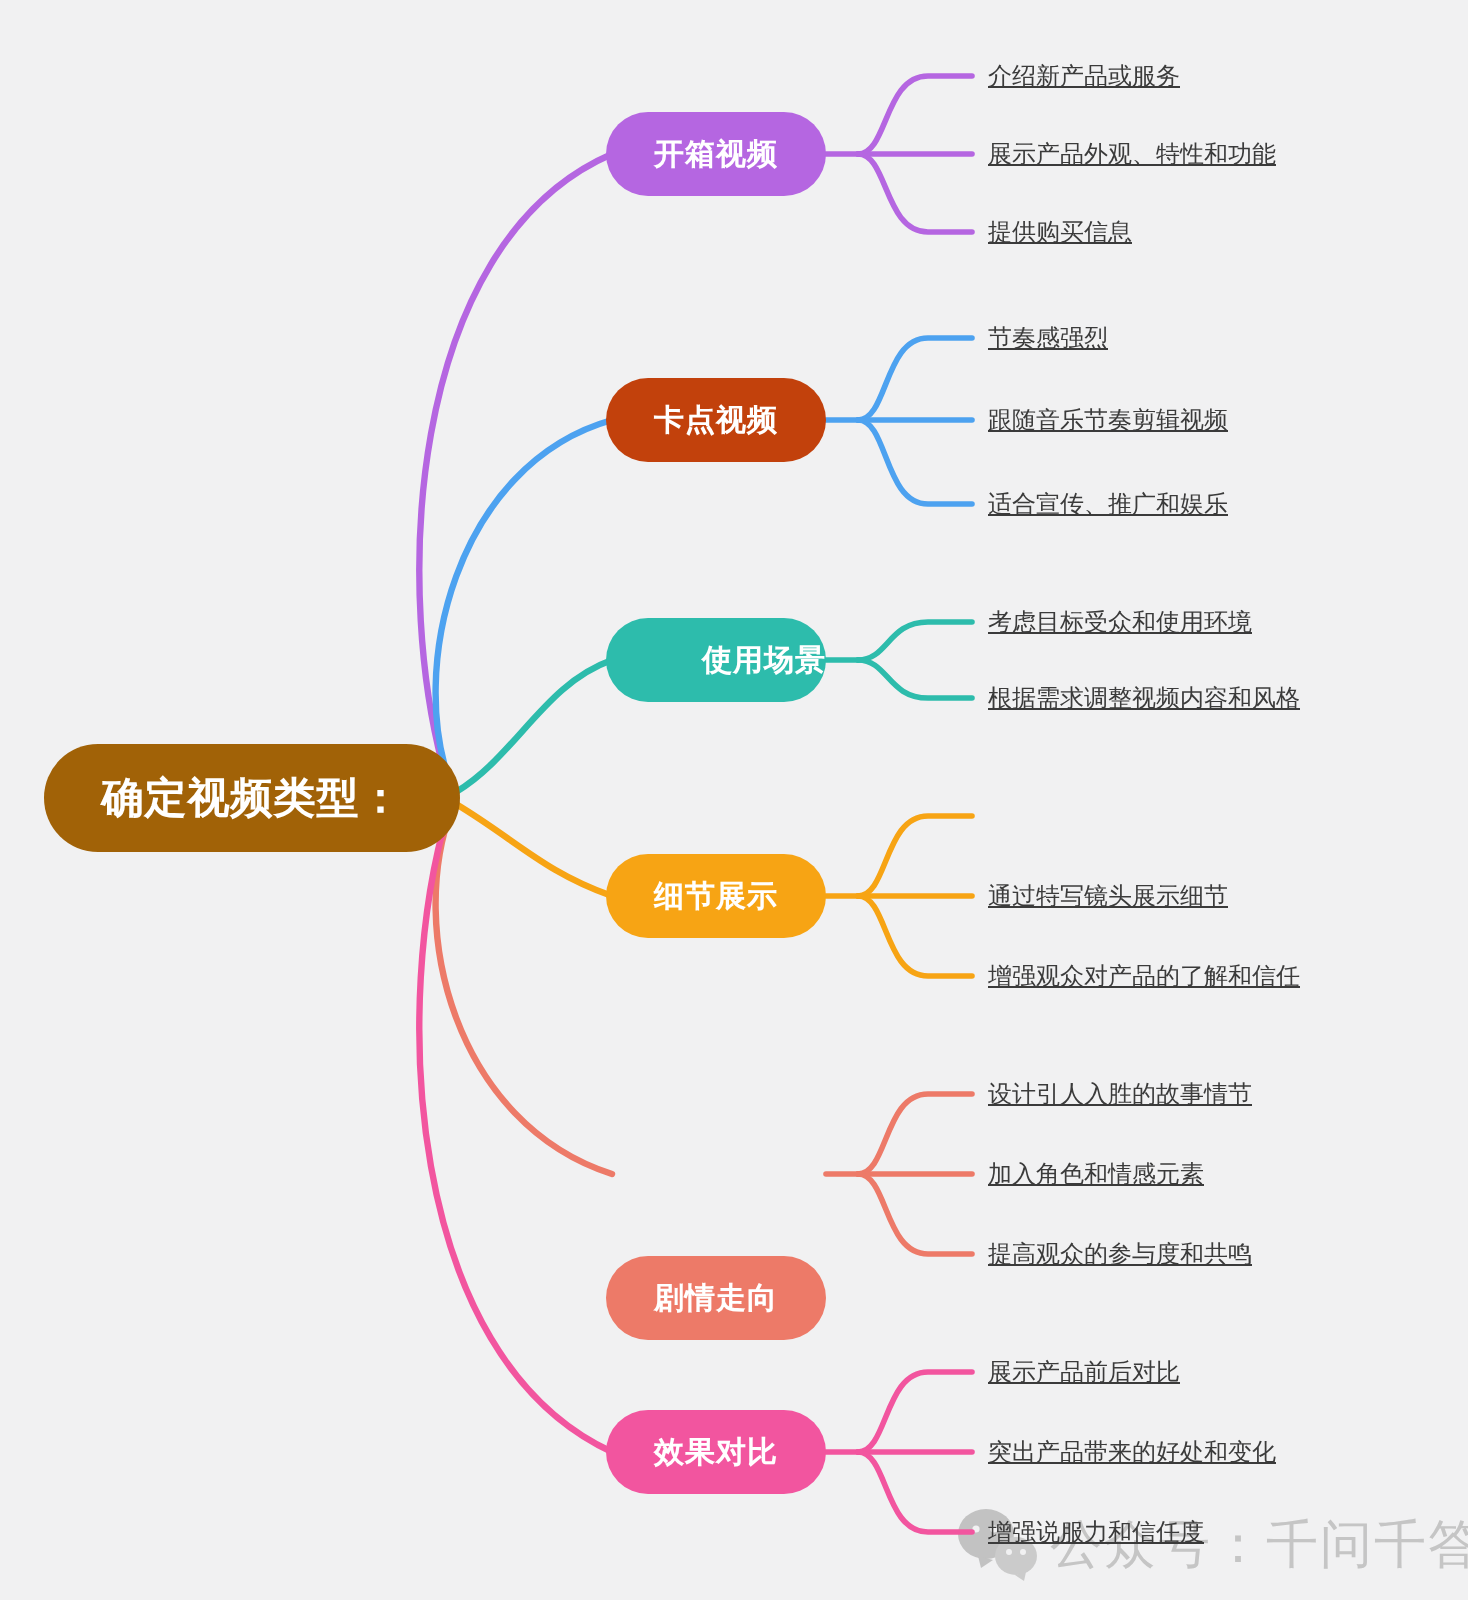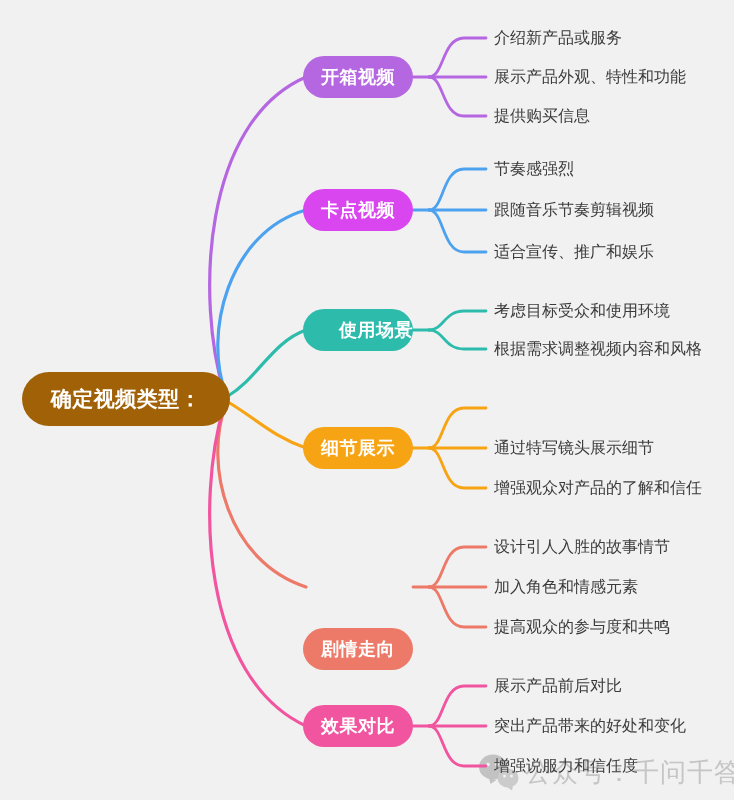--- a/index.html
+++ b/index.html
@@ -15,31 +15,31 @@
   svg.links path.main{stroke-width:3.2px;}
   svg.links path.fork{stroke-width:2.8px;}
 
   .node{
     position:absolute;z-index:3;
     display:flex;align-items:center;justify-content:center;
     color:#fff;cursor:pointer;
   }
   .node.branch{
     left:303px;width:110px;height:42px;border-radius:21px;
-    font-size:18px;font-weight:600;letter-spacing:0.5px;
+    font-size:15px;font-weight:600;letter-spacing:0.5px;
   }
   .node.root{
     left:22px;top:372px;width:208px;height:54px;border-radius:27px;
     font-size:21px;font-weight:700;letter-spacing:0.5px;
   }
   .leaf{
     position:absolute;z-index:2;
     left:494px;height:26px;line-height:26px;
-    font-size:16px;font-weight:500;color:#3b3b3b;
-    white-space:nowrap;cursor:pointer;
+    font-size:12px;font-weight:500;color:#3b3b3b;
+    white-space:nowrap;cursor:pointer;text-decoration:underline;
   }
   .watermark{
     position:absolute;z-index:0;
     left:477px;top:752px;
     display:flex;align-items:center;gap:6px;
     color:#c5c5c5;
   }
   .watermark .wm-text{
     font-size:26px;letter-spacing:1px;white-space:nowrap;
   }
@@ -102,21 +102,21 @@
     <span class="wm-text">公众号：千问千答</span>
   </div>
 
   <div class="node root" style="background: #a16207;">
     <span>确定视频类型：</span>
   </div>
 
   <div class="node branch" style="top: 56px; background: rgb(181, 102, 225);">
       <span>开箱视频</span>
     </div>
-  <div class="node branch" style="top: 189px; background: #d946ef;">
+  <div class="node branch" style="top: 189px; background: #c2410c;">
       <span>卡点视频</span>
     </div>
   <div class="node branch" style="top: 309px; background: rgb(45, 188, 172); justify-content: flex-end;">
       <span>使用场景</span>
     </div>
   <div class="node branch" style="top: 427px; background: rgb(247, 164, 20);">
       <span>细节展示</span>
     </div>
   <div class="node branch" style="top: 586px; background: rgb(237, 122, 104); margin-top: 42px;">
       <span>剧情走向</span>

